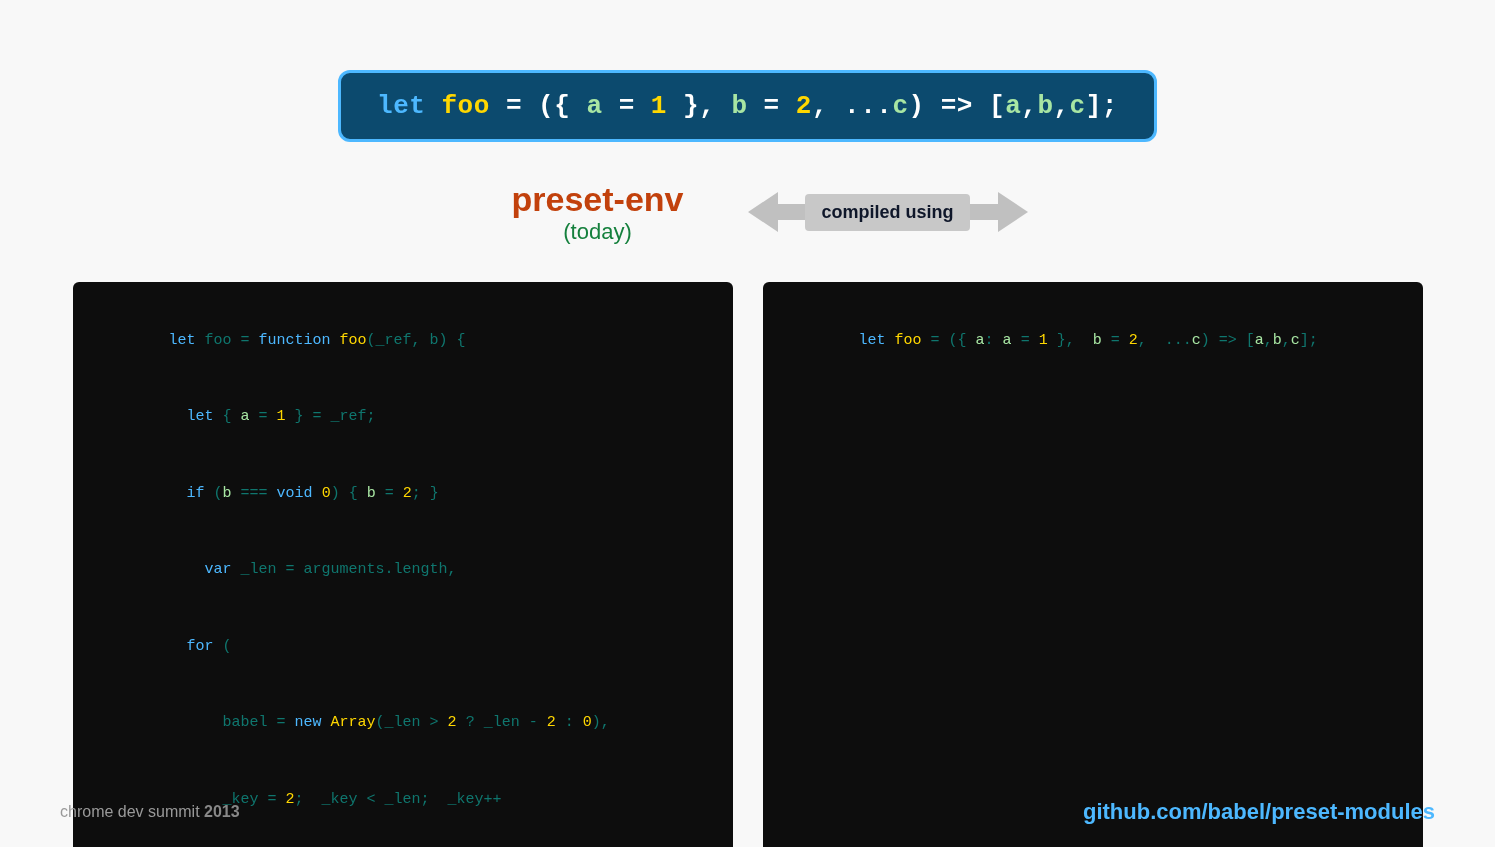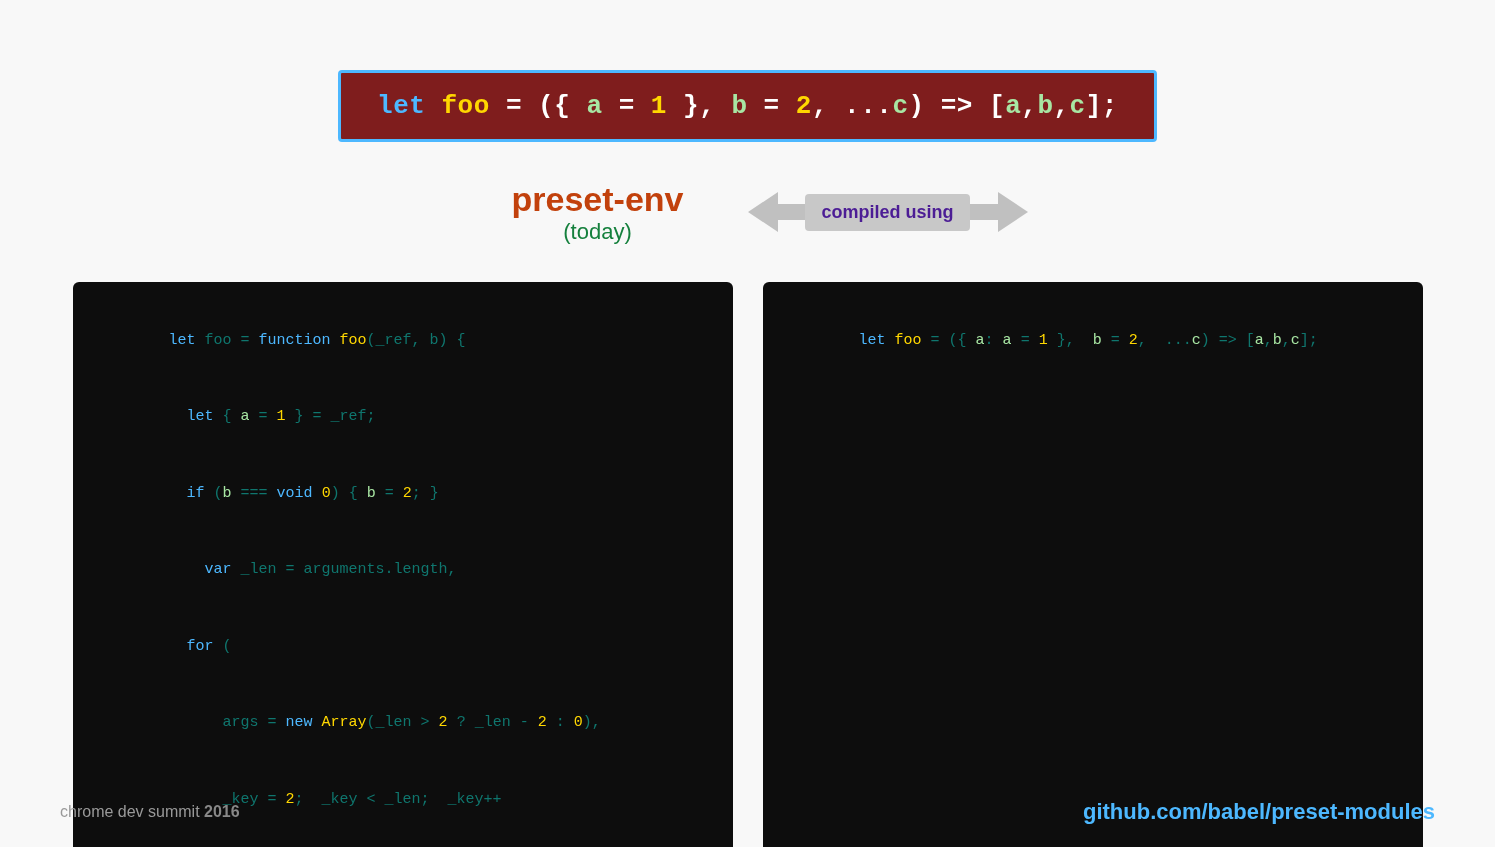--- a/index.html
+++ b/index.html
@@ -19,23 +19,23 @@
       display: flex;
       flex-direction: column;
       align-items: center;
       justify-content: flex-start;
       padding: 40px 60px 20px;
       position: relative;
     }
 
     
     .top-code-box {
-      background: #7f1d1d;
+      background: #0c4a6e;
       border: 3px solid #4db8ff;
-      border-radius: 4px;
+      border-radius: 12px;
       padding: 18px 36px;
       margin-top: 30px;
       margin-bottom: 30px;
       font-family: 'Courier New', monospace;
       font-size: 26px;
       font-weight: bold;
       letter-spacing: 0.5px;
       white-space: nowrap;
     }
 
@@ -102,21 +102,21 @@
       left: 0;
       width: 100%;
       height: 100%;
     }
 
     .arrow-label {
       position: relative;
       z-index: 2;
       font-size: 18px;
       font-weight: bold;
-      color: #4c1d95;
+      color: #0f172a;
       text-align: center;
       background: #c8c8c8;
       padding: 8px 16px;
       border-radius: 4px;
       white-space: nowrap;
     }
 
     
     .bottom-panels {
       display: flex;
@@ -214,21 +214,21 @@
       <div class="code-line">
         <span class="c-white">  </span><span class="c-blue">if</span><span class="c-white"> (</span><span class="c-green">b</span><span class="c-white"> === </span><span class="c-blue">void</span><span class="c-white"> </span><span class="c-yellow">0</span><span class="c-white">) { </span><span class="c-green">b</span><span class="c-white"> = </span><span class="c-yellow">2</span><span class="c-white">; }</span>
       </div>
       <div class="code-line">
         <span class="c-white">    </span><span class="c-blue">var</span><span class="c-white"> _len = arguments.length,</span>
       </div>
       <div class="code-line">
         <span class="c-white">  </span><span class="c-blue">for</span><span class="c-white"> (</span>
       </div>
       <div class="code-line">
-        <span class="c-white">      args = </span><span class="c-blue">new</span><span class="c-white"> </span><span class="c-yellow">Array</span><span class="c-white">(_len &gt; </span><span class="c-yellow">2</span><span class="c-white"> ? _len - </span><span class="c-yellow">2</span><span class="c-white"> : </span><span class="c-yellow">0</span><span class="c-white">),</span>
+        <span class="c-white">      babel = </span><span class="c-blue">new</span><span class="c-white"> </span><span class="c-yellow">Array</span><span class="c-white">(_len &gt; </span><span class="c-yellow">2</span><span class="c-white"> ? _len - </span><span class="c-yellow">2</span><span class="c-white"> : </span><span class="c-yellow">0</span><span class="c-white">),</span>
       </div>
       <div class="code-line">
         <span class="c-white">      _key = </span><span class="c-yellow">2</span><span class="c-white">;  _key &lt; _len;  _key++</span>
       </div>
       <div class="code-line">
         
       </div>
 
     </div>
 
@@ -236,18 +236,18 @@
       <div class="code-line">
         <span class="c-blue">let</span><span class="c-white"> </span><span class="c-yellow">foo</span><span class="c-white"> = ({ </span><span class="c-green">a</span><span class="c-white">: </span><span class="c-green">a</span><span class="c-white"> = </span><span class="c-yellow">1</span><span class="c-white"> },  </span><span class="c-green">b</span><span class="c-white"> = </span><span class="c-yellow">2</span><span class="c-white">,  ...</span><span class="c-green">c</span><span class="c-white">) =&gt; [</span><span class="c-green">a</span><span class="c-white">,</span><span class="c-green">b</span><span class="c-white">,</span><span class="c-green">c</span><span class="c-white">];</span>
       </div>
 
     </div>
 
   </div>
 
   <div class="footer">
     <div class="footer-left">
-      <span>chrome dev summit</span>&nbsp;<strong>2016</strong>
+      <span>chrome dev summit</span>&nbsp;<strong>2013</strong>
     </div>
     <div class="footer-right">github.com/babel/preset-modules</div>
   </div>
 
 </div>
 
 </body></html>

